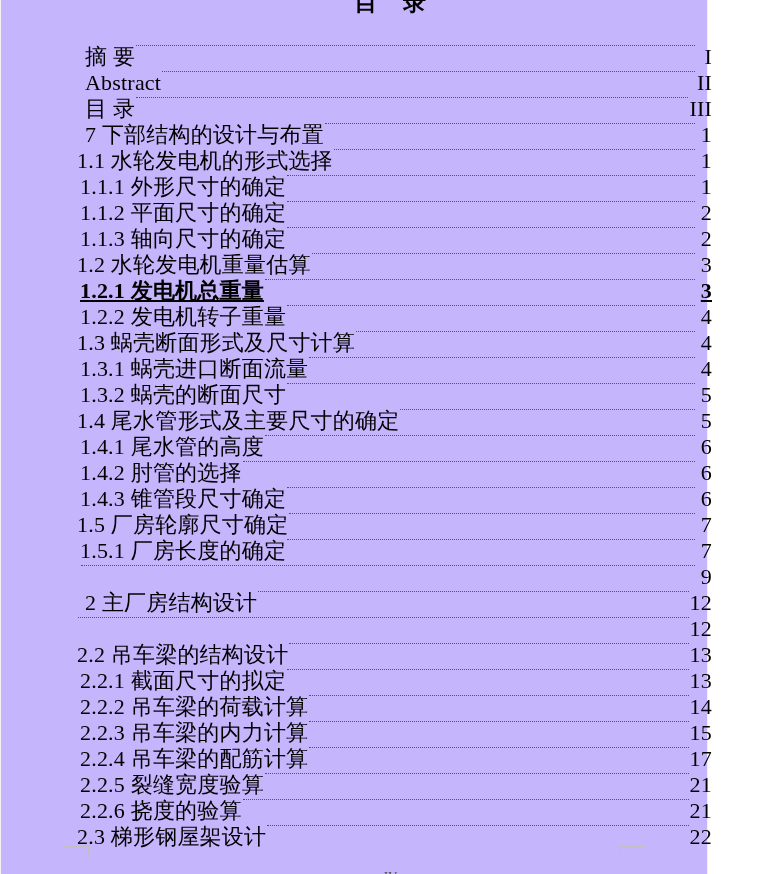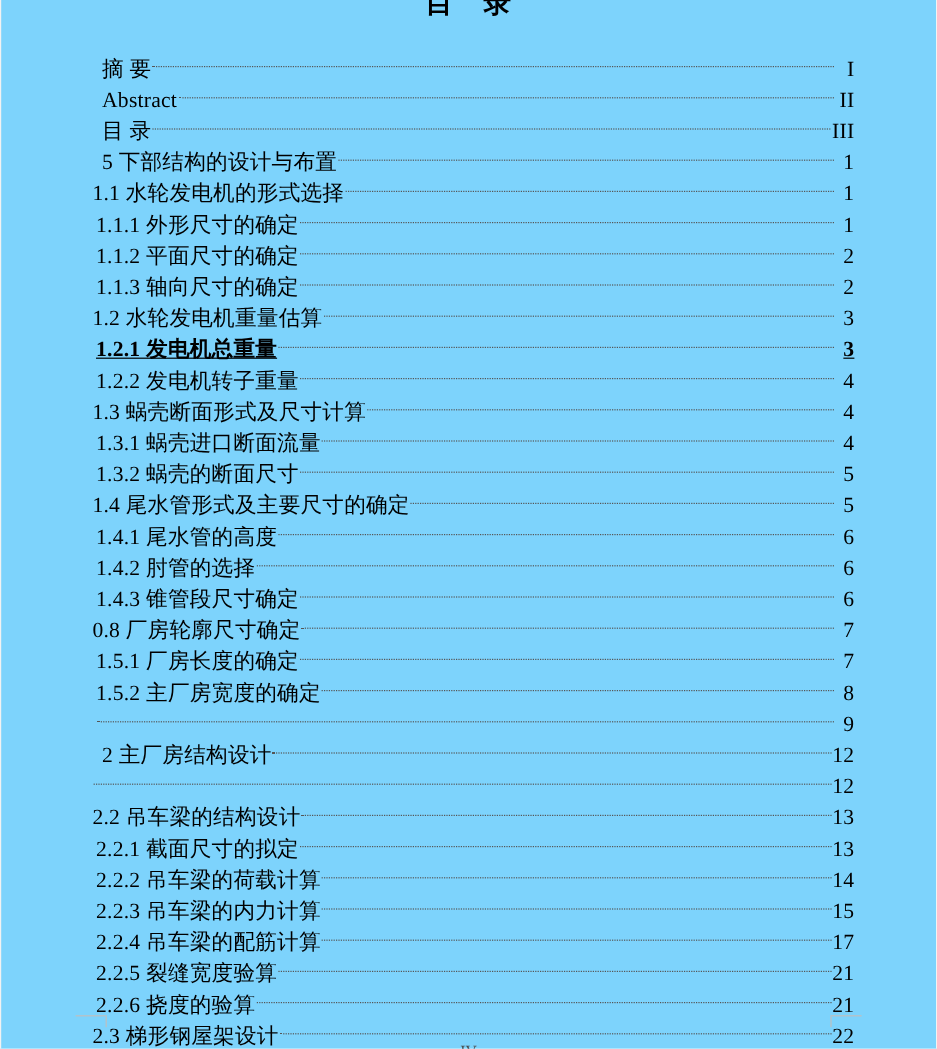--- a/index.html
+++ b/index.html
@@ -14,23 +14,23 @@
     overflow: hidden;
     font-family: "Liberation Serif", "DejaVu Serif", serif;
     color: #000000;
   }
 
   
   #page-sheet {
     position: absolute;
     left: 0;
     top: 0;
-    width: 781px;
+    width: 708px;
     height: 874px;
-    background: #7dd3fc;
+    background: #c4b5fd;
     box-sizing: border-box;
   }
 
   
   .page-edge {
     position: absolute;
     top: 0;
     width: 1px;
     height: 874px;
     background: #f2f2f2;
@@ -57,26 +57,26 @@
   #toc {
     position: absolute;
     left: 0;
     top: 44px;
     width: 781px;
   }
 
   .toc-row {
     position: relative;
     display: flex;
-    align-items: center;
+    align-items: flex-start;
     height: 26px;
     box-sizing: border-box;
     padding-right: 69px;  
     white-space: nowrap;
-    font-size: 18px;
+    font-size: 22px;
     line-height: 26px;
   }
 
   
   .toc-row.lvl0 { padding-left: 85px; }
   .toc-row.lvl1 { padding-left: 77px; }
   .toc-row.lvl2 { padding-left: 80px; }
 
   .toc-label {
     flex: 0 0 auto;
@@ -171,21 +171,21 @@
         <span class="toc-label">Abstract</span>
         <span class="toc-leader"></span>
         <span class="toc-page">II</span>
       </div>
       <div class="toc-row lvl0">
         <span class="toc-label">目    录</span>
         <span class="toc-leader"></span>
         <span class="toc-page">III</span>
       </div>
       <div class="toc-row lvl0">
-        <span class="toc-label">5 下部结构的设计与布置</span>
+        <span class="toc-label">7 下部结构的设计与布置</span>
         <span class="toc-leader"></span>
         <span class="toc-page">1</span>
       </div>
       <div class="toc-row lvl1">
         <span class="toc-label">1.1  水轮发电机的形式选择</span>
         <span class="toc-leader"></span>
         <span class="toc-page">1</span>
       </div>
       <div class="toc-row lvl2">
         <span class="toc-label">1.1.1  外形尺寸的确定</span>
@@ -246,33 +246,28 @@
         <span class="toc-label">1.4.2  肘管的选择</span>
         <span class="toc-leader"></span>
         <span class="toc-page">6</span>
       </div>
       <div class="toc-row lvl2">
         <span class="toc-label">1.4.3  锥管段尺寸确定</span>
         <span class="toc-leader"></span>
         <span class="toc-page">6</span>
       </div>
       <div class="toc-row lvl1">
-        <span class="toc-label">0.8  厂房轮廓尺寸确定</span>
+        <span class="toc-label">1.5  厂房轮廓尺寸确定</span>
         <span class="toc-leader"></span>
         <span class="toc-page">7</span>
       </div>
       <div class="toc-row lvl2">
         <span class="toc-label">1.5.1  厂房长度的确定</span>
         <span class="toc-leader"></span>
         <span class="toc-page">7</span>
-      </div>
-      <div class="toc-row lvl2">
-        <span class="toc-label">1.5.2  主厂房宽度的确定</span>
-        <span class="toc-leader"></span>
-        <span class="toc-page">8</span>
       </div>
       <div class="toc-row lvl2">
         <span class="toc-leader"></span>
         <span class="toc-page">9</span>
       </div>
       <div class="toc-row lvl0">
         <span class="toc-label">2 主厂房结构设计</span>
         <span class="toc-leader"></span>
         <span class="toc-page">12</span>
       </div>

